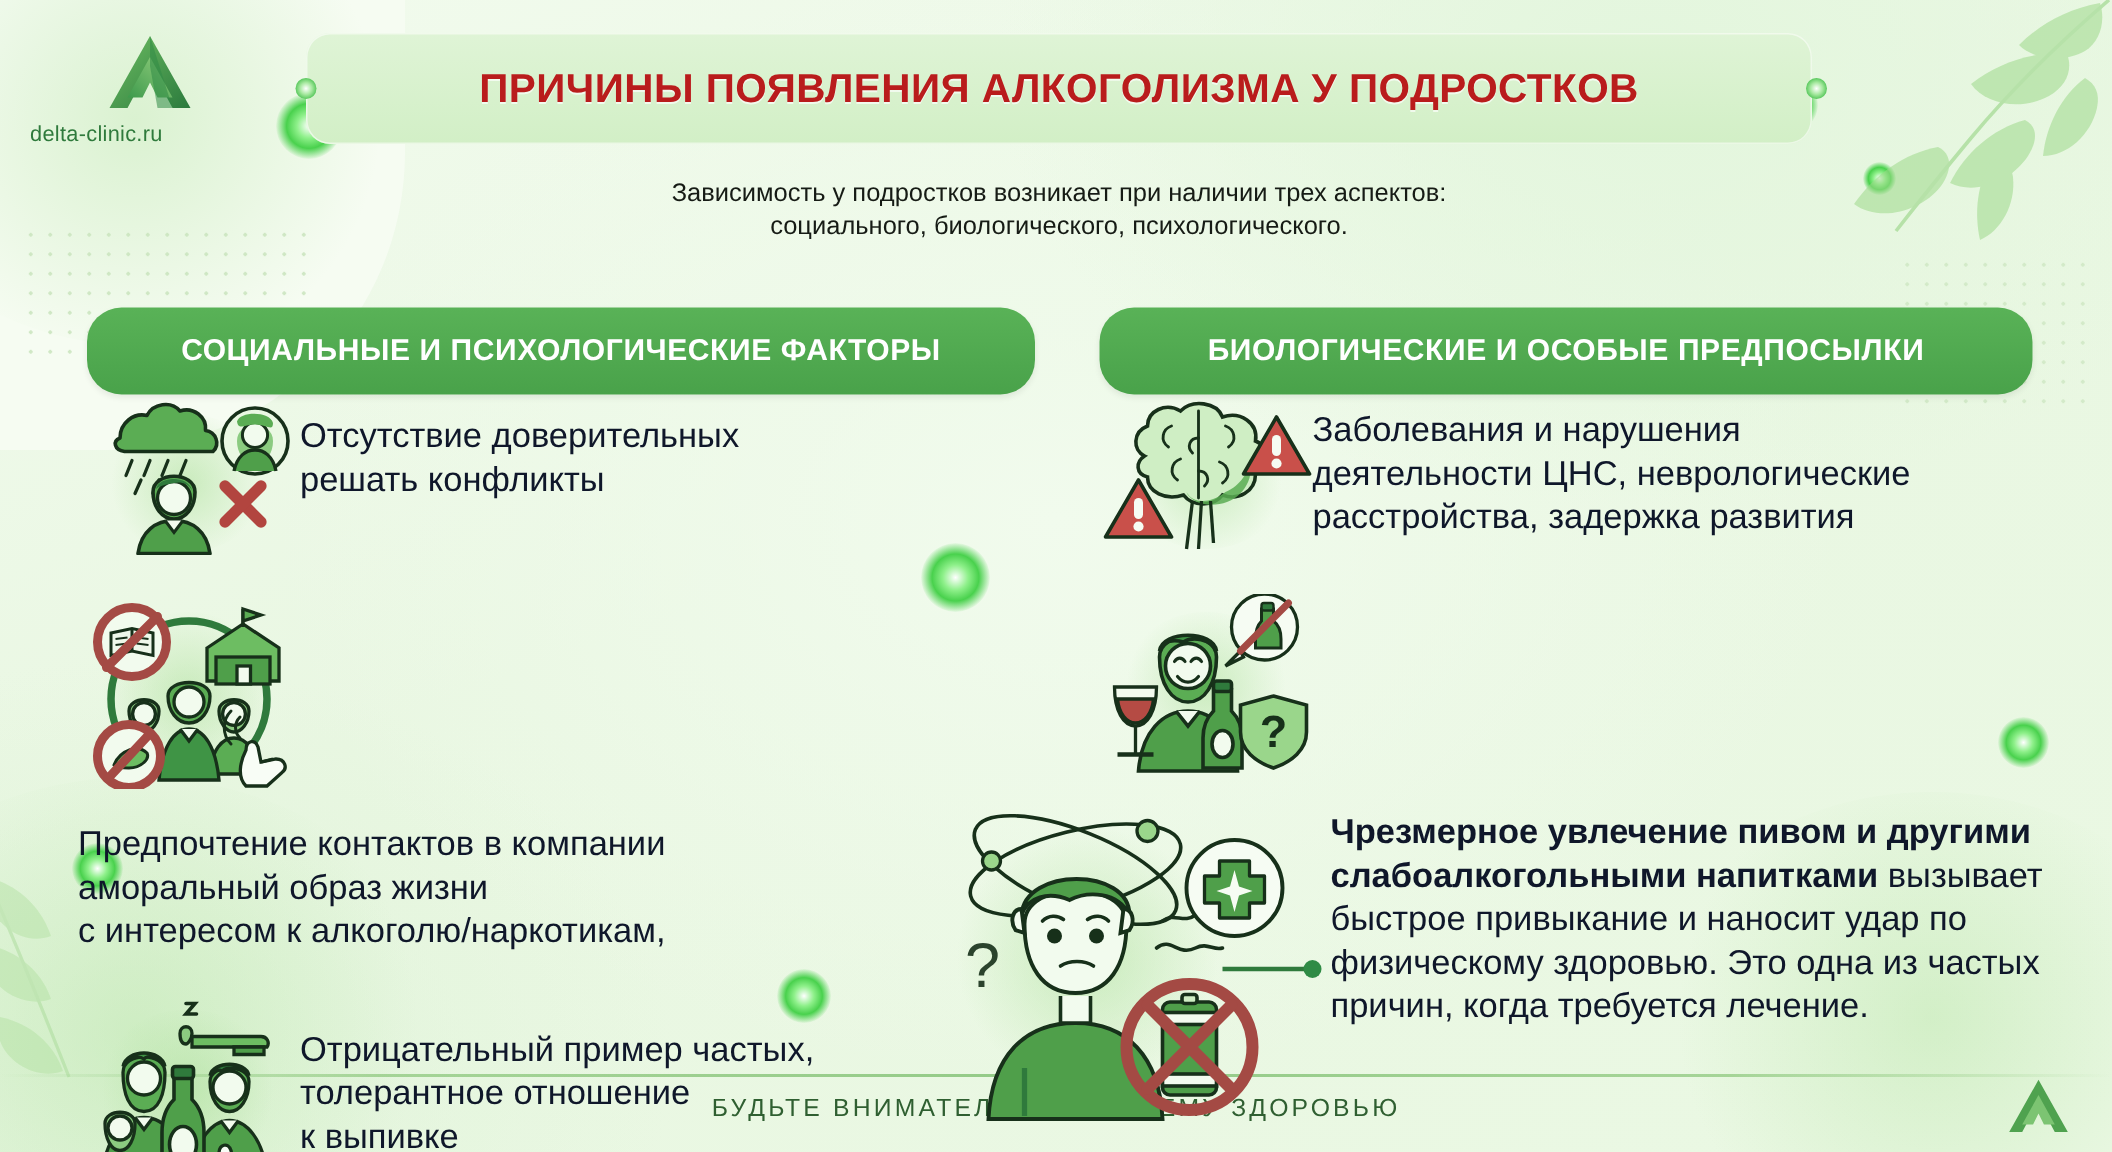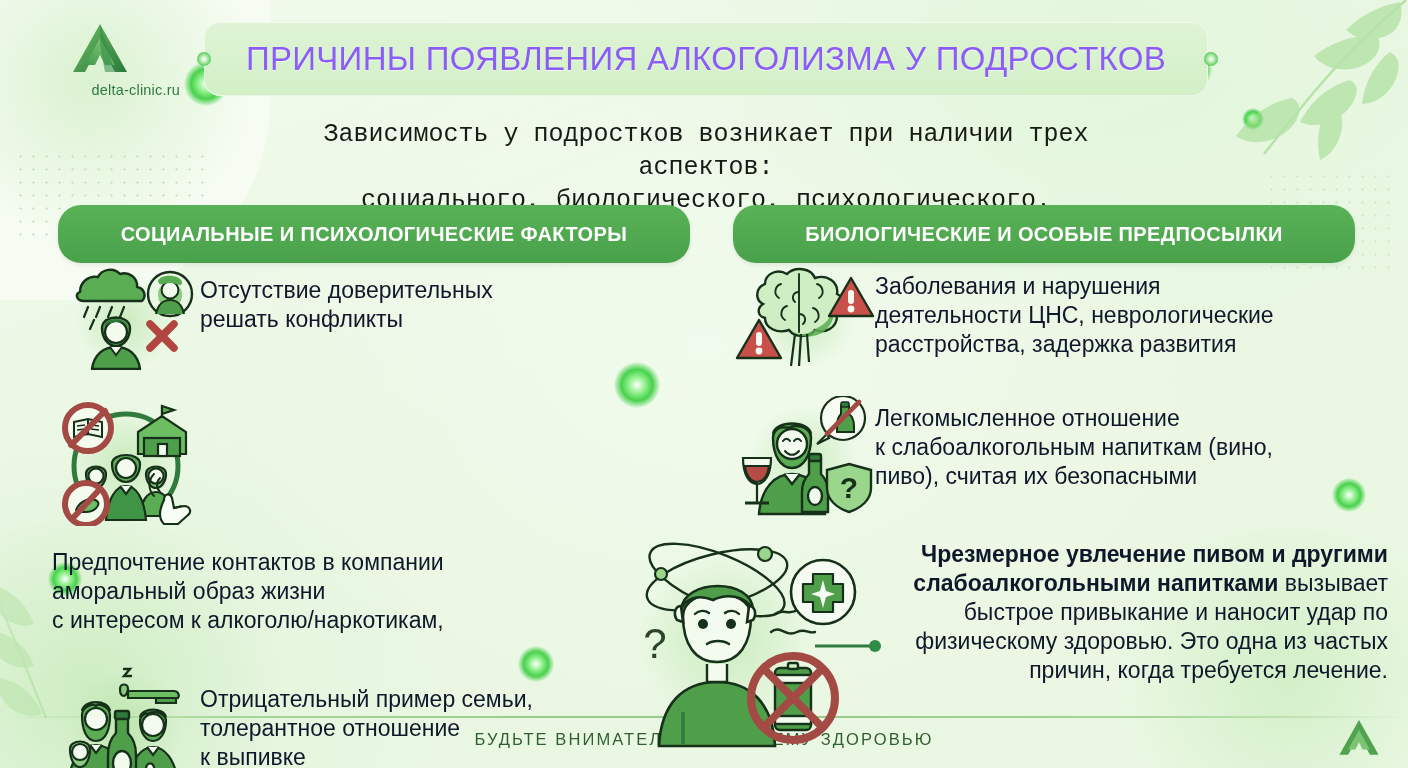--- a/index.html
+++ b/index.html
@@ -55,55 +55,55 @@
 
   
   .leaf-branch { position: absolute; opacity: .55; }
   .leaf-tr { right: 0px;  top: -6px;  width: 180px; height: 170px; }
   .leaf-bl { left: -14px; bottom: 40px; width: 130px; height: 150px; opacity: .38; }
 
   
   #content { position: relative; z-index: 3; width: 1408px; height: 768px; }
 
   
-  .logo-block { position: absolute; left: 20px; top: 22px; width: 160px; text-align: right; }
+  .logo-block { position: absolute; left: 20px; top: 22px; width: 160px; text-align: left; }
   .logo-mark { width: 58px; height: 54px; margin: 0 auto; display: block; }
   .logo-text {
     margin-top: 6px; font-size: 14.5px; letter-spacing: .2px;
     color: #2f7a3c; font-family: "Liberation Sans", sans-serif;
   }
 
   
   .title-plate {
     position: absolute; left: 204px; top: 22px; width: 1004px; height: 74px;
     background: linear-gradient(180deg, #dff4d6 0%, #d2efc6 100%);
     border-radius: 16px;
     box-shadow: inset 0 0 0 1px rgba(255,255,255,.55);
   }
   .title-text {
     position: absolute; left: 204px; top: 22px; width: 1004px; height: 74px;
     display: flex; align-items: center; justify-content: center;
-    font-size: 33px; font-weight: normal; letter-spacing: .3px;
-    color: #8b5cf6; white-space: nowrap;
+    font-size: 27px; font-weight: bold; letter-spacing: .3px;
+    color: #b91c1c; white-space: nowrap;
     font-family: "Liberation Sans", sans-serif;
     text-shadow: 0 1px 0 rgba(255,255,255,.65);
   }
   .screw {
     position: absolute; width: 14px; height: 14px; border-radius: 50%;
     background: radial-gradient(circle, #fff 0%, #a7e9a0 40%, #5bc95f 70%, rgba(91,201,95,0) 100%);
     top: 52px;
   }
   .screw.left  { left: 197px; }
   .screw.right { left: 1204px; }
 
   
   .subtitle {
     position: absolute; left: 254px; top: 118px; width: 904px;
-    text-align: center; font-size: 25px; line-height: 1.32;
-    color: #161b15; font-family: Liberation Mono, monospace;
+    text-align: center; font-size: 17px; line-height: 1.32;
+    color: #161b15; font-family: Liberation Sans, sans-serif;
   }
 
   
   .pill {
     position: absolute; height: 58px;
     background: linear-gradient(180deg, #59b257 0%, #49a24a 100%);
     border-radius: 23px;
     display: flex; align-items: center; justify-content: center;
     color: #ffffff; font-weight: bold; font-size: 20px; letter-spacing: .4px;
     white-space: nowrap; box-shadow: 0 2px 4px rgba(0,0,0,.08);
@@ -368,21 +368,21 @@
             <rect x="63" y="52" width="14" height="8" rx="2" fill="#2f7a3c"></rect>
             <ellipse cx="70" cy="104" rx="9" ry="12" fill="#f2fbee"></ellipse>
           </g>
 
           <g stroke="#17301a" stroke-width="2.2" fill="#f8fdf6">
             <path d="M94 110 C94 104 100 102 102 108 L104 118 L114 116 C120 116 122 122 118 125 L110 130 L94 130 C89 124 90 118 94 110Z"></path>
           </g>
         </svg>
       </div>
       <div class="body" style="padding-top:26px;">
-        <div>Отрицательный пример семьи,</div>
+        <div>Отрицательный пример частых,</div>
         <div>толерантное отношение</div>
         <div>к выпивке</div>
       </div>
     </div>
   </div>
 
   <div class="col right">
 
     <div class="item" style="margin-bottom:26px;">
       <div class="icon-box" style="width:142px; height:108px;">
@@ -463,25 +463,20 @@
             <path d="M76 64 L88 64 L88 78 C93 83 95 90 95 96 L95 116 L69 116 L69 96 C69 90 71 83 76 78Z" fill="#4f9f4a"></path>
             <rect x="76" y="58" width="12" height="7" rx="2" fill="#2f7a3c"></rect>
             <ellipse cx="82" cy="100" rx="7" ry="9" fill="#f2fbee"></ellipse>
           </g>
 
           <g>
             <path d="M116 68 L138 74 L138 92 C138 104 128 112 116 116 C104 112 94 104 94 92 L94 74Z" fill="#9ad68b" stroke="#17301a" stroke-width="2.4"></path>
             <text x="116" y="102" font-family="Liberation Sans, sans-serif" font-size="30" font-weight="bold" fill="#17301a" text-anchor="middle">?</text>
           </g>
         </svg>
-      </div>
-      <div class="body" style="padding-top:8px;">
-        <div>Легкомысленное отношение</div>
-        <div>к слабоалкогольным напиткам (вино,</div>
-        <div>пиво), считая их безопасными</div>
       </div>
     </div>
 
     <div class="item" style="margin-left:-108px;">
       <div class="icon-box" style="width:262px; height:212px;">
         <div class="icon-halo" style="left:10px; top:16px; width:180px; height:172px;"></div>
         <svg class="ico" width="262" height="212" viewBox="0 0 262 212">
 
           <g fill="none" stroke="#17301a" stroke-width="2.4">
             <ellipse cx="92" cy="44" rx="72" ry="26" transform="rotate(-14 92 44)"></ellipse>
@@ -534,21 +529,21 @@
               <rect x="150" y="180" width="36" height="8" fill="#f2fbee"></rect>
               <rect x="163" y="127" width="10" height="6" rx="2" fill="#cfeec4"></rect>
             </g>
             <g stroke="#a44a44" stroke-width="8" stroke-linecap="round">
               <line x1="140" y1="134" x2="196" y2="190"></line>
               <line x1="196" y1="134" x2="140" y2="190"></line>
             </g>
           </g>
         </svg>
       </div>
-      <div class="body" style="padding-top:4px; width:510px;text-align:right;">
+      <div class="body" style="padding-top:4px; width:510px;">
         <span style="font-weight:bold;">Чрезмерное увлечение пивом и другими слабоалкогольными напитками</span><span> вызывает быстрое привыкание и наносит удар по физическому здоровью. Это одна из частых причин, когда требуется лечение.</span>
       </div>
     </div>
   </div>
 
   <div class="footer-rule"></div>
   <div class="footer-text">БУДЬТЕ ВНИМАТЕЛЬНЫ К СВОЕМУ ЗДОРОВЬЮ</div>
   <svg class="footer-logo" viewBox="0 0 58 54">
     <path d="M29 2 L56 50 L44 50 L29 22 L14 50 L2 50 Z" fill="#4fa24f"></path>
     <path d="M29 16 L44 43 L34 43 L29 33 L24 43 L14 43 Z" fill="#7cc472"></path>

